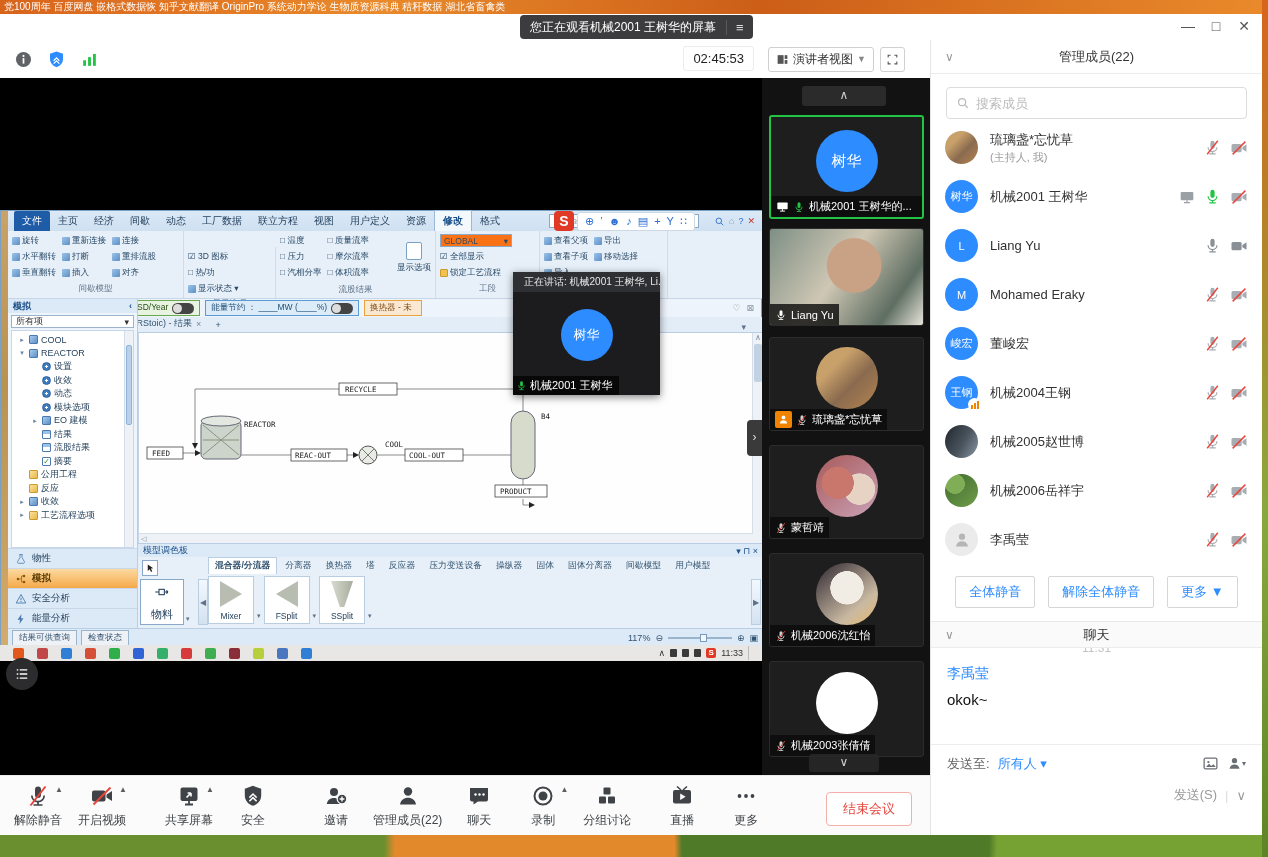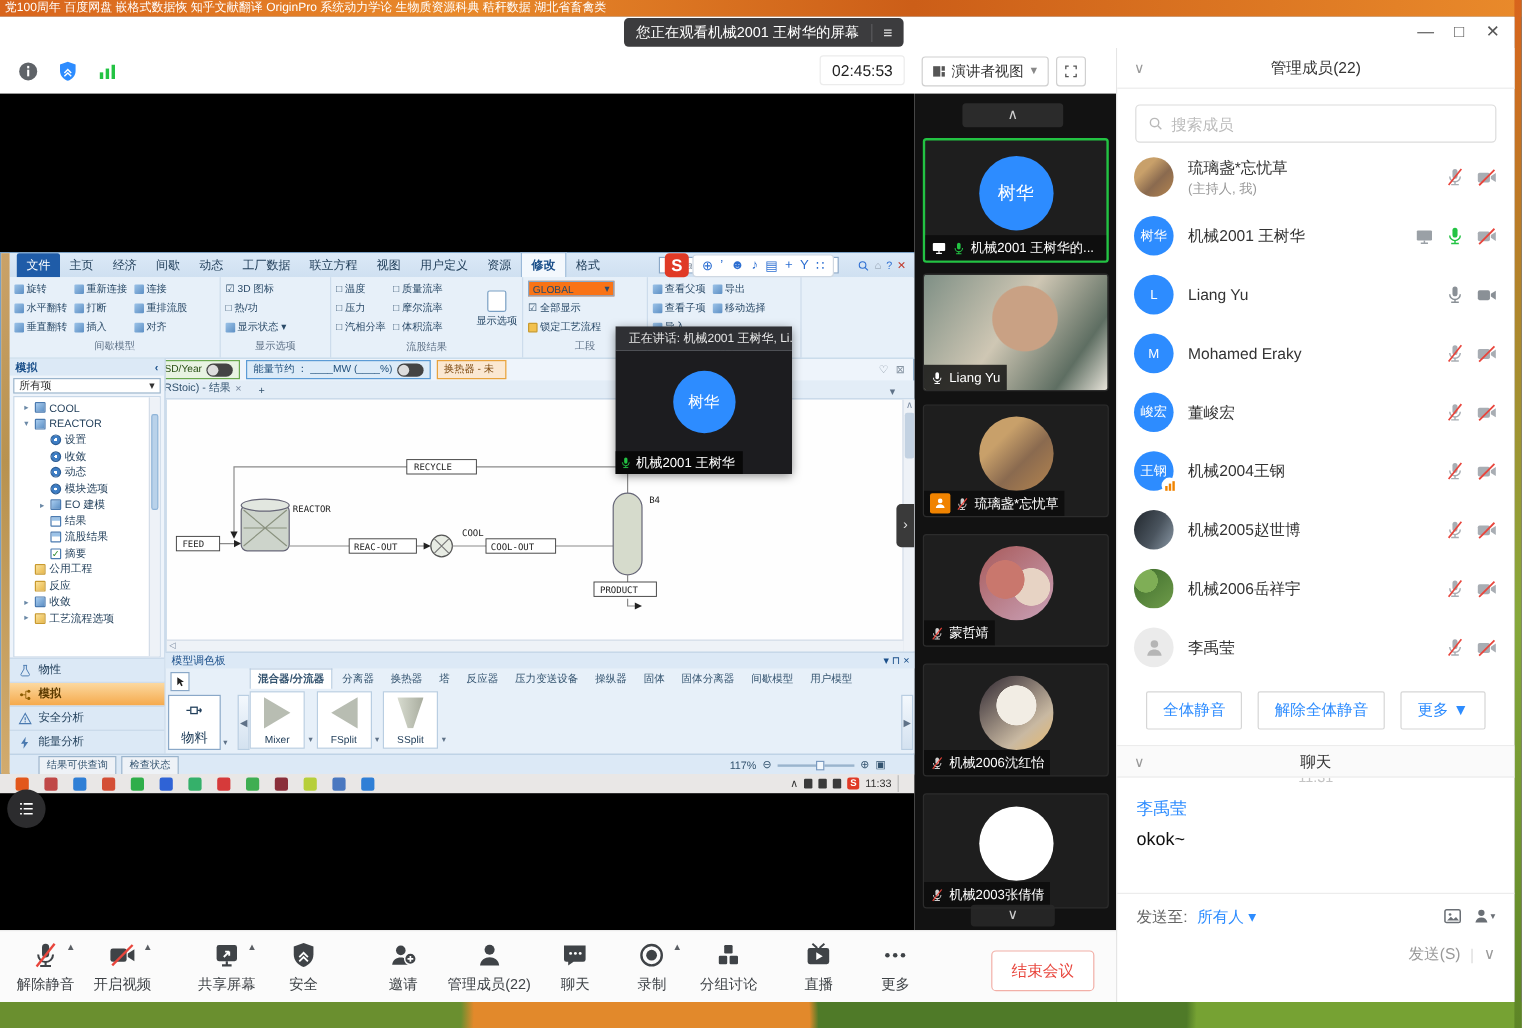--- a/index.html
+++ b/index.html
@@ -177,21 +177,21 @@
   #pal-tabs{position:absolute;left:70px;top:2px;right:14px;display:flex;gap:2px;align-items:flex-end;height:15px}
   .pal-tab{font-size:8.8px;color:#33536f;padding:2px 6px;white-space:nowrap}
   .pal-tab.active{background:#fff;border:1px solid #b9cee2;border-bottom:none;font-weight:bold}
   #pal-items{position:absolute;left:70px;top:19px;display:flex;gap:3px;align-items:flex-start}
   .pal-item{width:46px;height:48px;background:#fff;border:1px solid #b9cee2;display:flex;flex-direction:column;align-items:center;justify-content:space-between;padding:4px 0 2px;font-size:8.5px;color:#23405c}
   .pal-caret{font-size:7px;color:#5f7288;margin-top:36px}
   .shape-tri-r{width:0;height:0;border-top:13px solid transparent;border-bottom:13px solid transparent;border-left:22px solid #b8bdb2}
   .shape-tri-l{width:0;height:0;border-top:13px solid transparent;border-bottom:13px solid transparent;border-right:22px solid #b8bdb2}
   .shape-funnel{width:22px;height:26px;background:linear-gradient(90deg,#d8dcd0,#a8ac9e);clip-path:polygon(0 0,100% 0,78% 55%,60% 100%,40% 100%,22% 55%)}
   
-  #asp-status{left:7px;top:417px;width:754px;height:18px;background:#dce9f6;border-top:1px solid #b9cee2;display:flex;align-items:center;padding:0 24px;gap:4px}
+  #asp-status{left:7px;top:417px;width:754px;height:18px;background:#dce9f6;border-top:1px solid #b9cee2;display:flex;align-items:center;padding:0 4px;gap:4px}
   .st-chip{background:#eef2f7;border:1px solid #9ab4cc;font-size:8.5px;padding:1px 6px;color:#33536f}
   #st-right{margin-left:auto;display:flex;align-items:center;gap:5px;color:#33536f;font-size:9px}
   .zoom-track{width:64px;height:2px;background:#9ab4cc;position:relative}
   .zoom-track i{position:absolute;left:50%;top:-3px;width:7px;height:8px;background:#f3f8fd;border:1px solid #7a9ac0}
 
   
   #fsvg text{font-size:7.5px;fill:#222;font-family:"DejaVu Sans Mono",monospace}
   #fsvg .box{fill:#fff;stroke:#444;stroke-width:.8}
   #fsvg .ln{stroke:#8a8a8a;stroke-width:1;fill:none}
   #fsvg .ar{fill:#222}
@@ -389,21 +389,21 @@
               <span class="rb-item"><span class="rb-chip"></span>垂直翻转</span>
               <span class="rb-item"><span class="rb-chip"></span>重新连接</span>
               <span class="rb-item"><span class="rb-chip"></span>打断</span>
               <span class="rb-item"><span class="rb-chip"></span>插入</span>
               <span class="rb-item"><span class="rb-chip"></span>连接</span>
               <span class="rb-item"><span class="rb-chip"></span>重排流股</span>
               <span class="rb-item"><span class="rb-chip"></span>对齐</span>
             </div>
             <div class="rb-caption">间歇模型</div>
           </div>
-          <div class="rb-group" style="width: 92px;">
+          <div class="rb-group" style="width: 92px; margin-top: 16px;">
             <div class="rb-items">
               <span class="rb-item">☑ 3D 图标</span>
               <span class="rb-item">□ 热/功</span>
               <span class="rb-item"><span class="rb-chip"></span>显示状态 ▾</span>
             </div>
             <div class="rb-caption">显示选项</div>
           </div>
           <div class="rb-group" style="width: 160px;">
             <div style="display: flex; flex: 1 1 0%;">
               <div class="rb-items" style="flex: 1 1 0%;">

